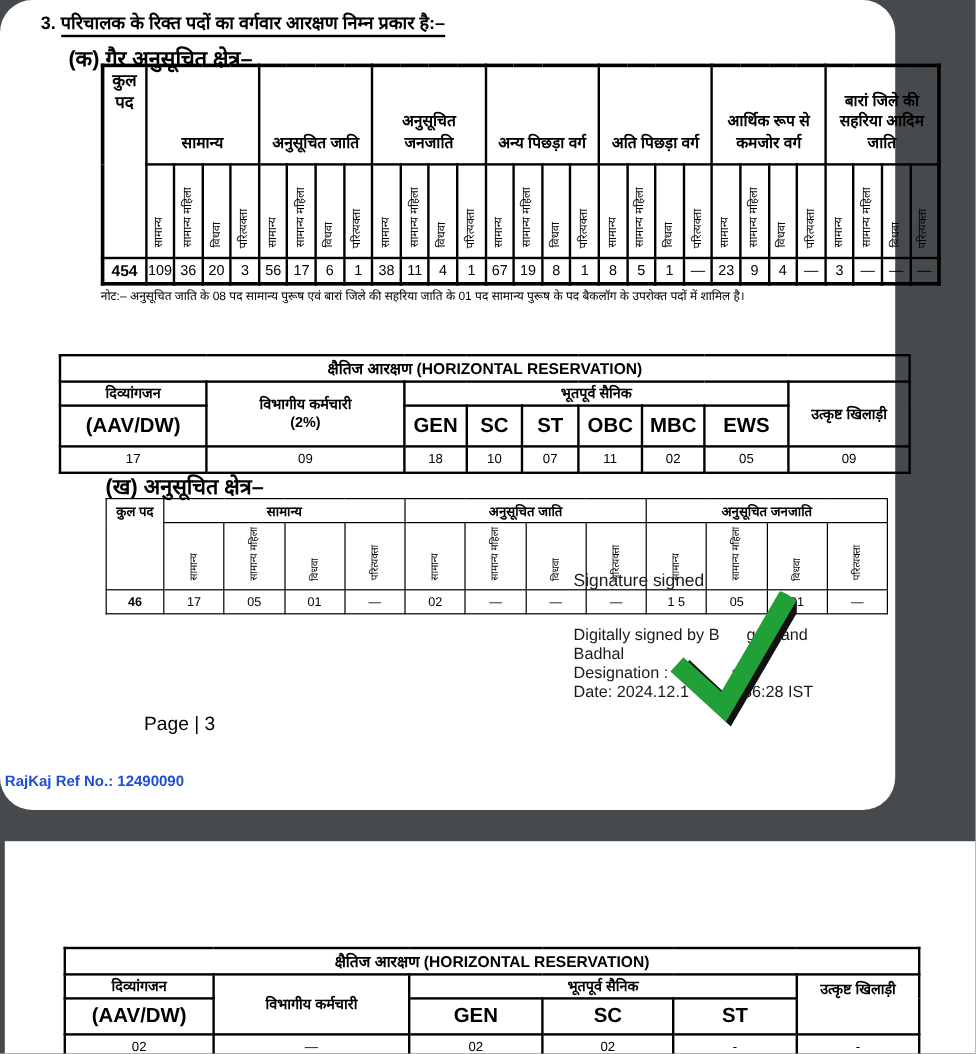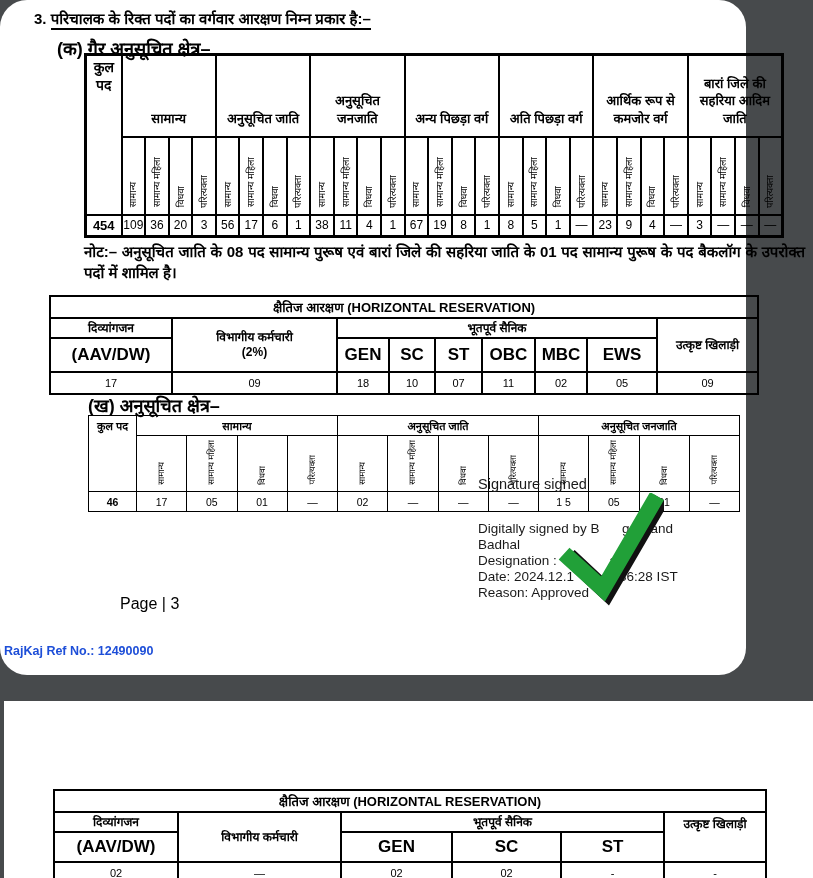--- a/index.html
+++ b/index.html
@@ -38,21 +38,21 @@
     display: inline-block;
     writing-mode: vertical-rl;
     transform: rotate(180deg);
     white-space: nowrap;
     font-size: 9.5px;
     line-height: 1.05;
     max-height: 76px;
   }
 
   
-  .note { left: 84px; top: 241px; width: 721px; font-size: 15px; font-weight: bold; line-height: 1.4; text-align: justify; }
+  .note { left: 84px; top: 241px; width: 721px; font-size: 10px; font-weight: normal; line-height: 1.4; text-align: justify; }
 
   
   .hr-table td { border: 2px solid #000; }
   .hr-title { height: 22px; font-size: 13px; font-weight: bold; }
   .hb { font-size: 12px; font-weight: bold; line-height: 1.25; padding: 1px; }
   .hs { font-size: 17px; font-weight: bold; margin-left: 31px; }
   .hv { height: 22px; font-size: 11px; }
   #hrTable1 { left: 49px; top: 295px; width: 708px; }
   #hrTable1 .r2 td { height: 20px; }
   #hrTable1 .r3 td { height: 34px; }
@@ -302,21 +302,20 @@
   </tbody>
     </table>
 
   <div class="abs sig-valid">Signature signed</div>
 
   <div class="abs sig-block">
     <div class="sig-line">Digitally signed by B      g Chand</div>
     <div class="sig-line">Badhal</div>
     <div class="sig-line">Designation :              ary</div>
     <div class="sig-line">Date: 2024.12.1         4:36:28 IST</div>
-    <div class="sig-line">Reason: Approved</div>
   </div>
 
   <svg class="abs checkmark" width="108" height="114" viewBox="0 0 108 114">
     <polyline points="19,69 51,99 101,13" fill="none" stroke="#111111" stroke-width="17" stroke-linecap="square"></polyline>
     <polyline points="14,66 47,96 97,10" fill="none" stroke="#21a038" stroke-width="16" stroke-linecap="square"></polyline>
   </svg>
 
   <div class="abs page-footer">Page | 3</div>
 
   <div class="abs ref-no">RajKaj Ref No.: 12490090</div>

